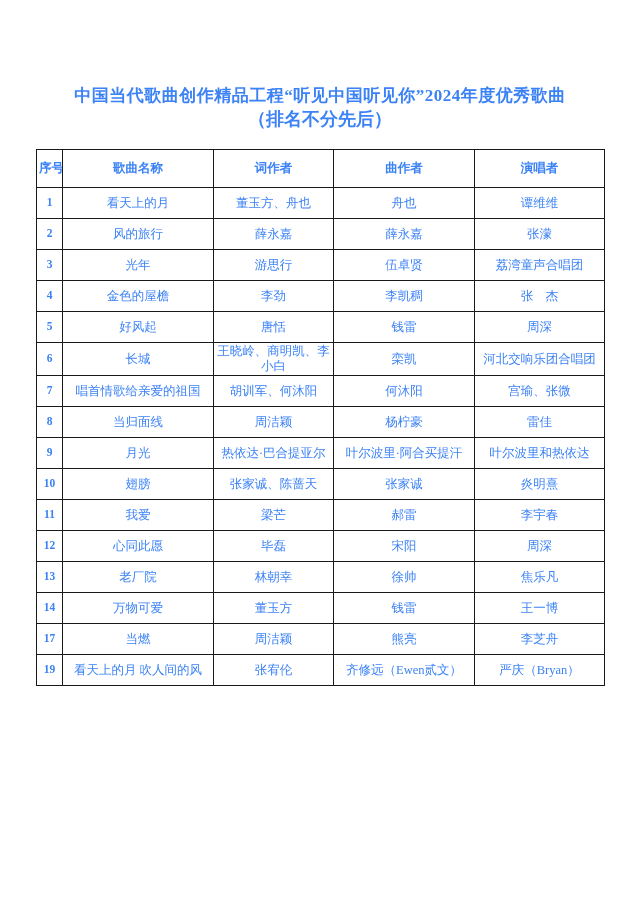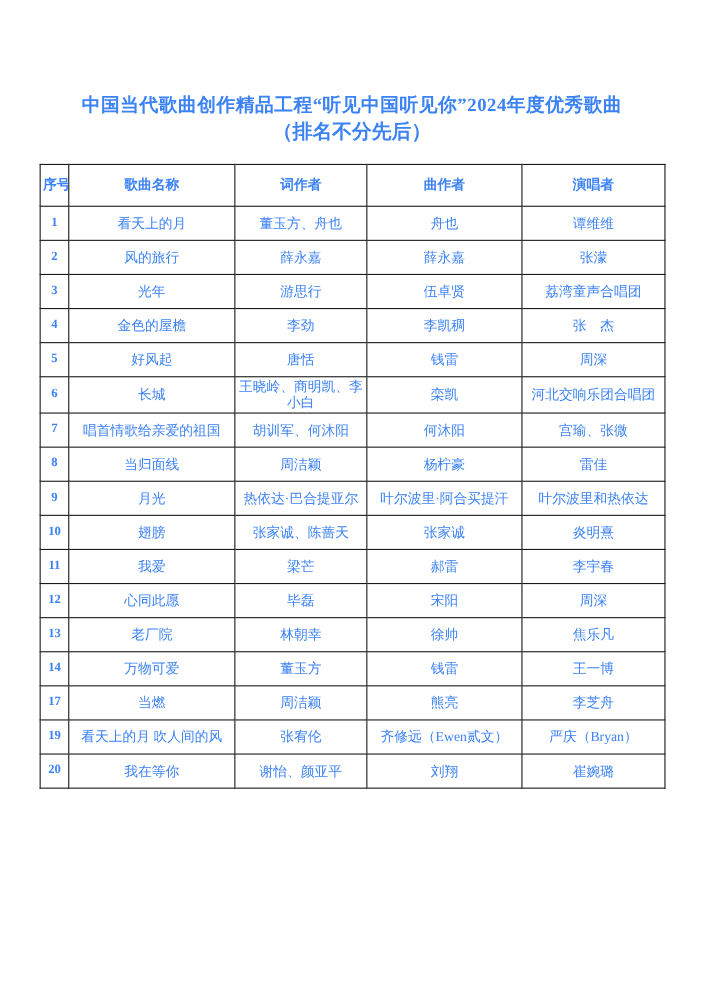--- a/index.html
+++ b/index.html
@@ -199,22 +199,15 @@
           <td class="c-composer">熊亮</td>
           <td class="c-singer">李芝舟</td>
         </tr>
         <tr>
           <td class="c-no">19</td>
           <td class="c-song">看天上的月 吹人间的风</td>
           <td class="c-lyricist">张宥伦</td>
           <td class="c-composer">齐修远（Ewen贰文）</td>
           <td class="c-singer">严庆（Bryan）</td>
         </tr>
-        <tr>
-          <td class="c-no">20</td>
-          <td class="c-song">我在等你</td>
-          <td class="c-lyricist">谢怡、颜亚平</td>
-          <td class="c-composer">刘翔</td>
-          <td class="c-singer">崔婉璐</td>
-        </tr>
       </tbody>
   </table>
 </div>
 
 </body></html>

